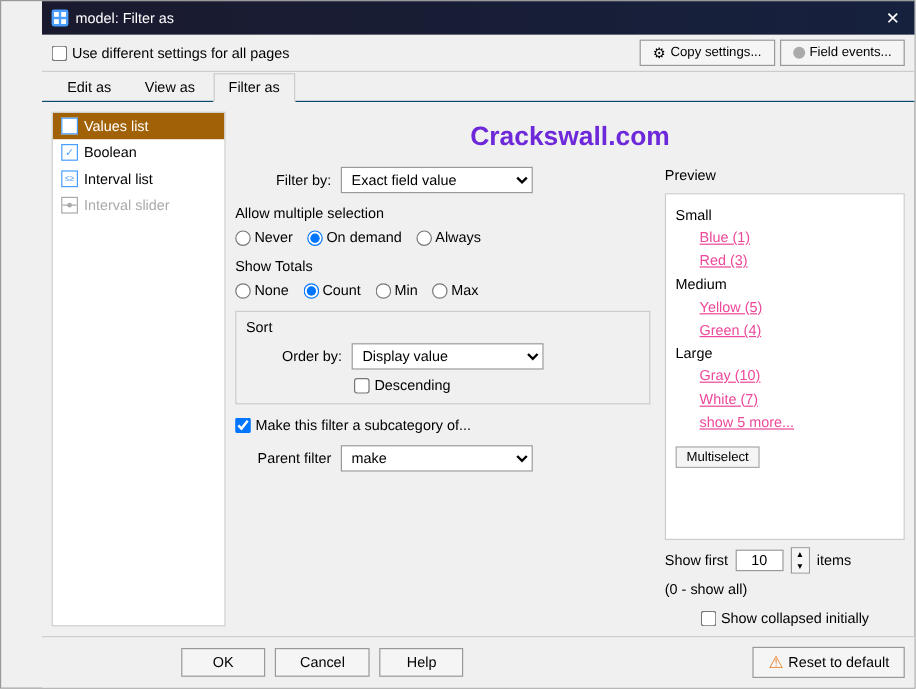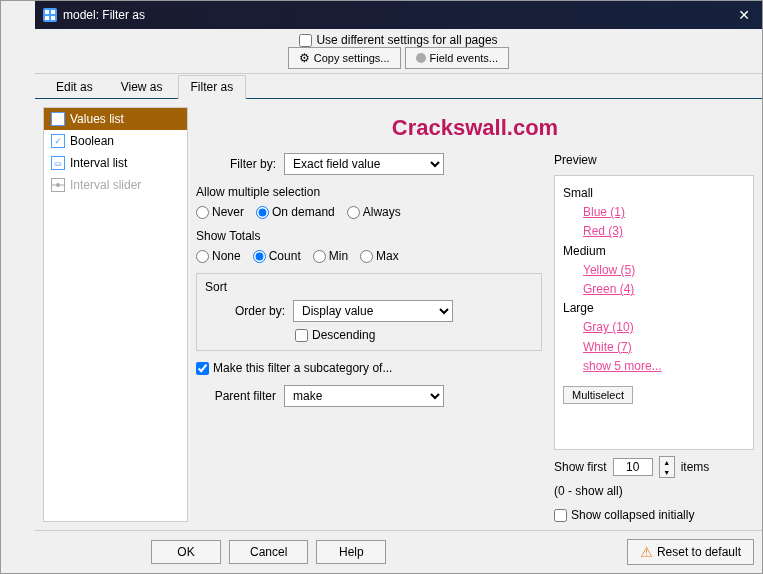--- a/index.html
+++ b/index.html
@@ -64,21 +64,20 @@
       justify-content: center;
     }
     .top-bar {
       background: #f0f0f0;
       padding: 4px 8px;
       display: flex;
       align-items: center;
       justify-content: space-between;
       border-bottom: 1px solid #ccc;
       flex-shrink: 0;
-      flex-direction: column;
     }
     .checkbox-label {
       display: flex;
       align-items: center;
       gap: 4px;
       font-size: 12px;
     }
     .top-bar-buttons {
       display: flex;
       gap: 4px;
@@ -195,21 +194,21 @@
       justify-content: center;
     }
     .disabled-text { color: #aaa; }
     .right-panel {
       flex: 1;
       display: flex;
       flex-direction: column;
       gap: 0;
     }
     .watermark {
-      color: #be185d;
+      color: #6d28d9;
       font-size: 22px;
       font-weight: bold;
       text-align: center;
       padding: 8px 0 12px 0;
       flex-shrink: 0;
     }
     .form-and-preview {
       display: flex;
       gap: 12px;
       flex: 1;
@@ -376,20 +375,21 @@
       display: flex;
       gap: 8px;
       margin: 0 auto;
     }
     .show-collapsed-row {
       display: flex;
       align-items: center;
       gap: 4px;
       font-size: 12px;
       margin-top: 4px;
+      justify-content: center;
     }
     .gear-icon {
       font-size: 12px;
     }
     input[type="radio"] { cursor: pointer; }
     input[type="checkbox"] { cursor: pointer; }
   </style>
 </head>
 <body>
 

